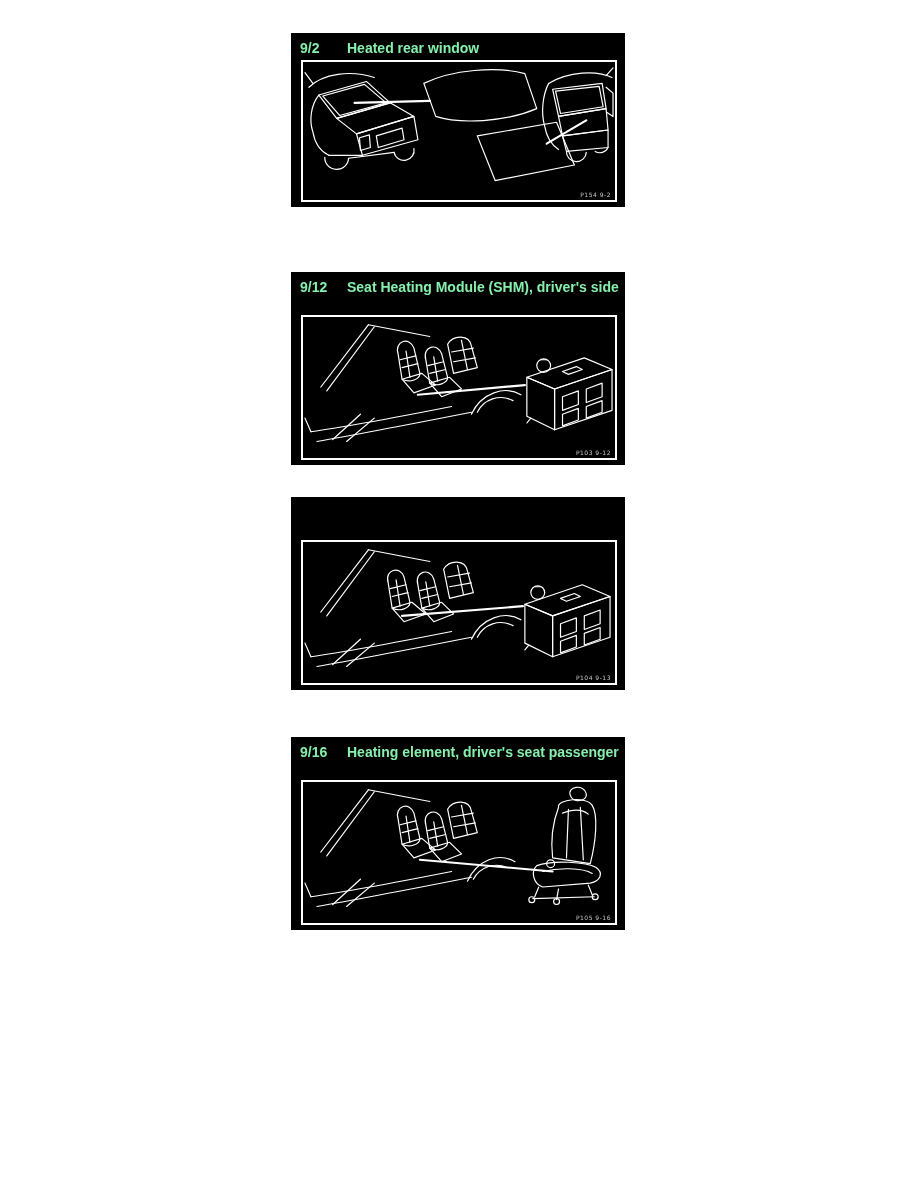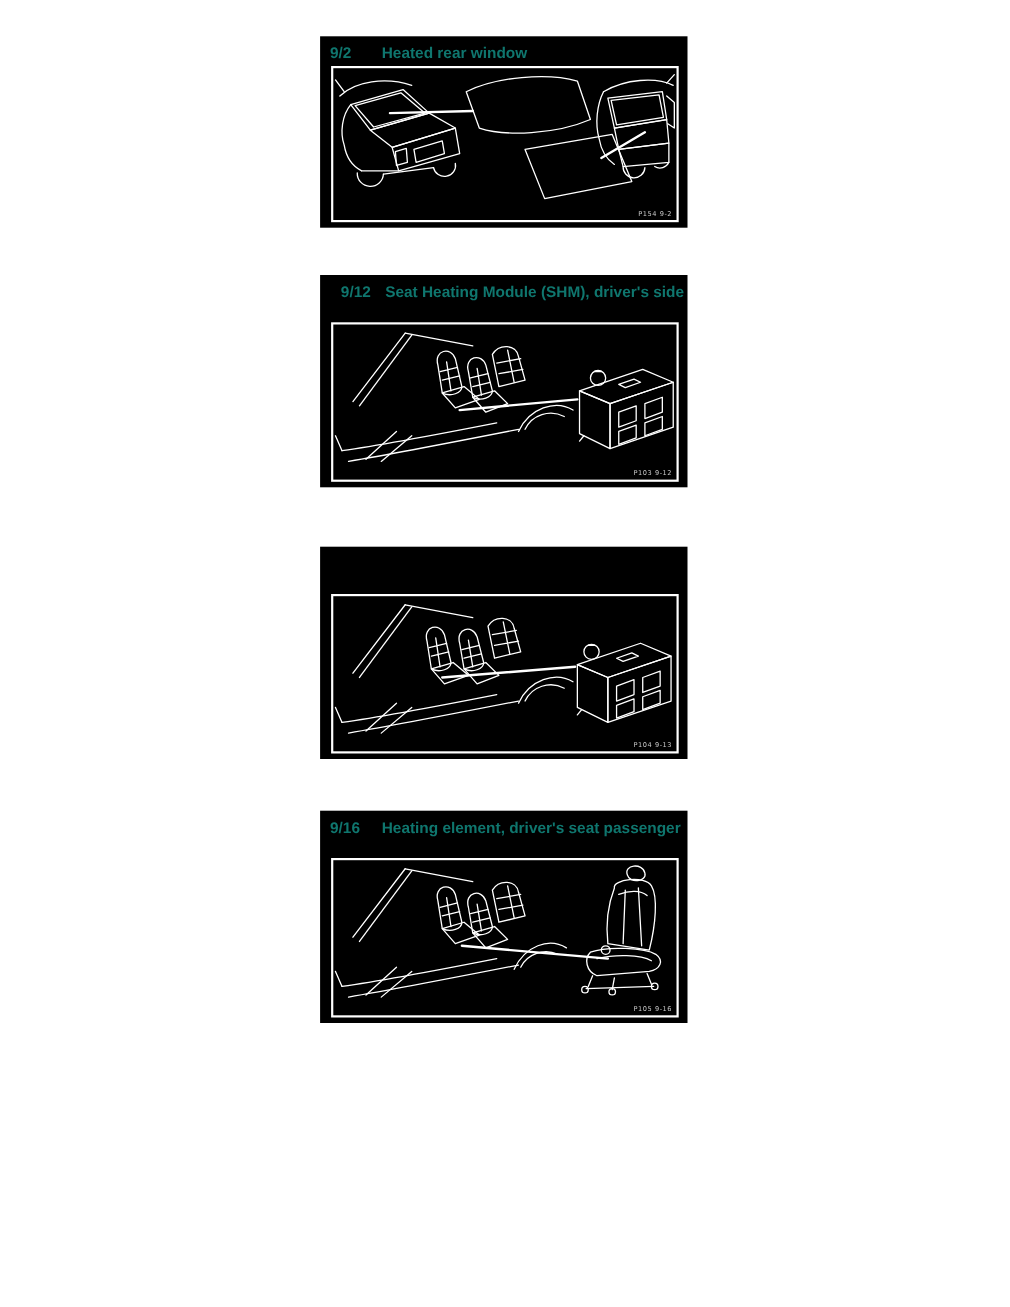--- a/index.html
+++ b/index.html
@@ -18,21 +18,21 @@
     color: #ffffff;
     box-sizing: border-box;
   }
   .panel-header {
     display: flex;
     align-items: flex-start;
     padding: 6px 0 0 9px;
     font-weight: bold;
     font-size: 14px;
     line-height: 18px;
-    color: #0f766e;
+    color: #86efac;
   }
   .panel-number { width: 47px; flex: 0 0 47px; }
   .panel-title  { width: 328px; }
   .illustration-box {
     position: absolute;
     left: 10px; right: 8px; bottom: 5px;
     border: 2px solid #ffffff;
     box-sizing: border-box;
   }
   .illustration-box svg { display: block; width: 100%; height: 100%; }
@@ -40,21 +40,21 @@
     position: absolute;
     right: 4px; bottom: 2px;
     font-size: 6px;
     letter-spacing: 0.5px;
     color: #c8c8c8;
     font-family: "DejaVu Sans", sans-serif;
   }
   
   #panel-9-2  { top: 33px;  height: 174px; }
   #panel-9-2  .illustration-box { top: 27px; }
-  #panel-9-12 { top: 250px; height: 193px; text-align: center; }
+  #panel-9-12 { top: 272px; height: 193px; }
   #panel-9-12 .illustration-box { top: 43px; }
   #panel-9-13 { top: 497px; height: 193px; }
   #panel-9-13 .illustration-box { top: 43px; }
   #panel-9-16 { top: 737px; height: 193px; }
   #panel-9-16 .illustration-box { top: 43px; }
 
   .lineart { stroke: #ffffff; fill: none; stroke-width: 1.2; stroke-linecap: round; stroke-linejoin: round; }
   .leader  { stroke: #ffffff; fill: none; stroke-width: 2.2; stroke-linecap: round; }
 </style>
 </head>

